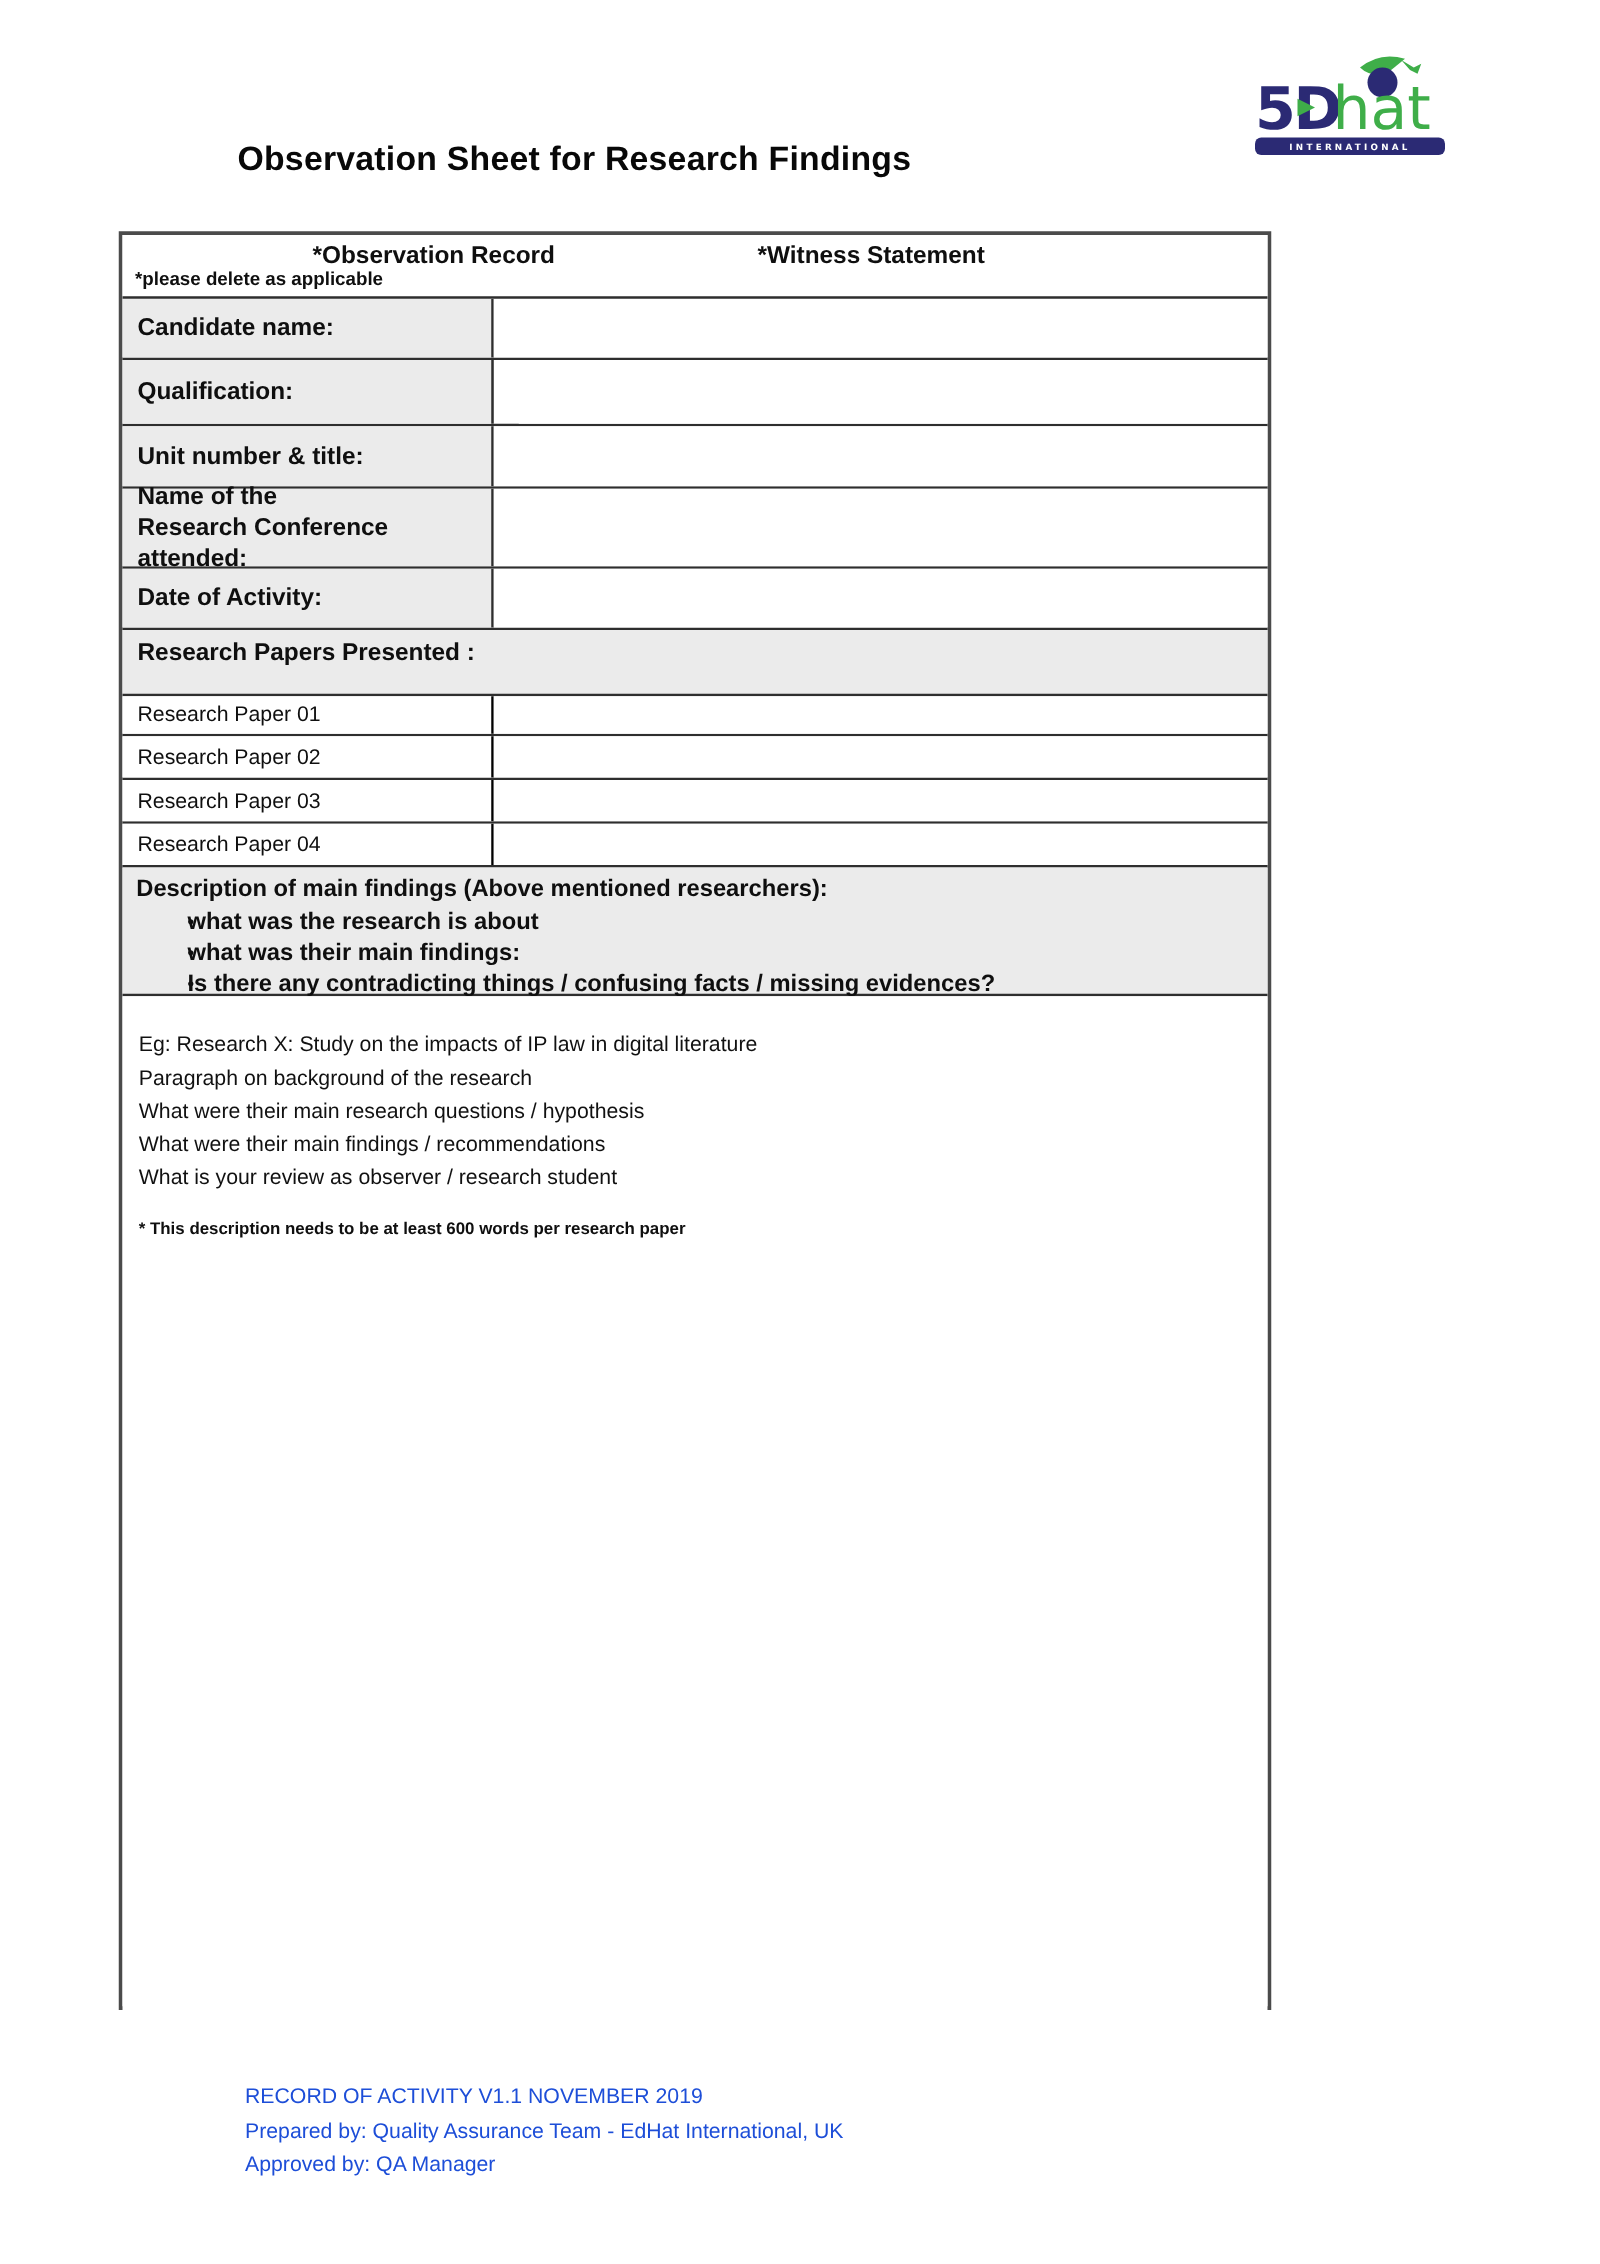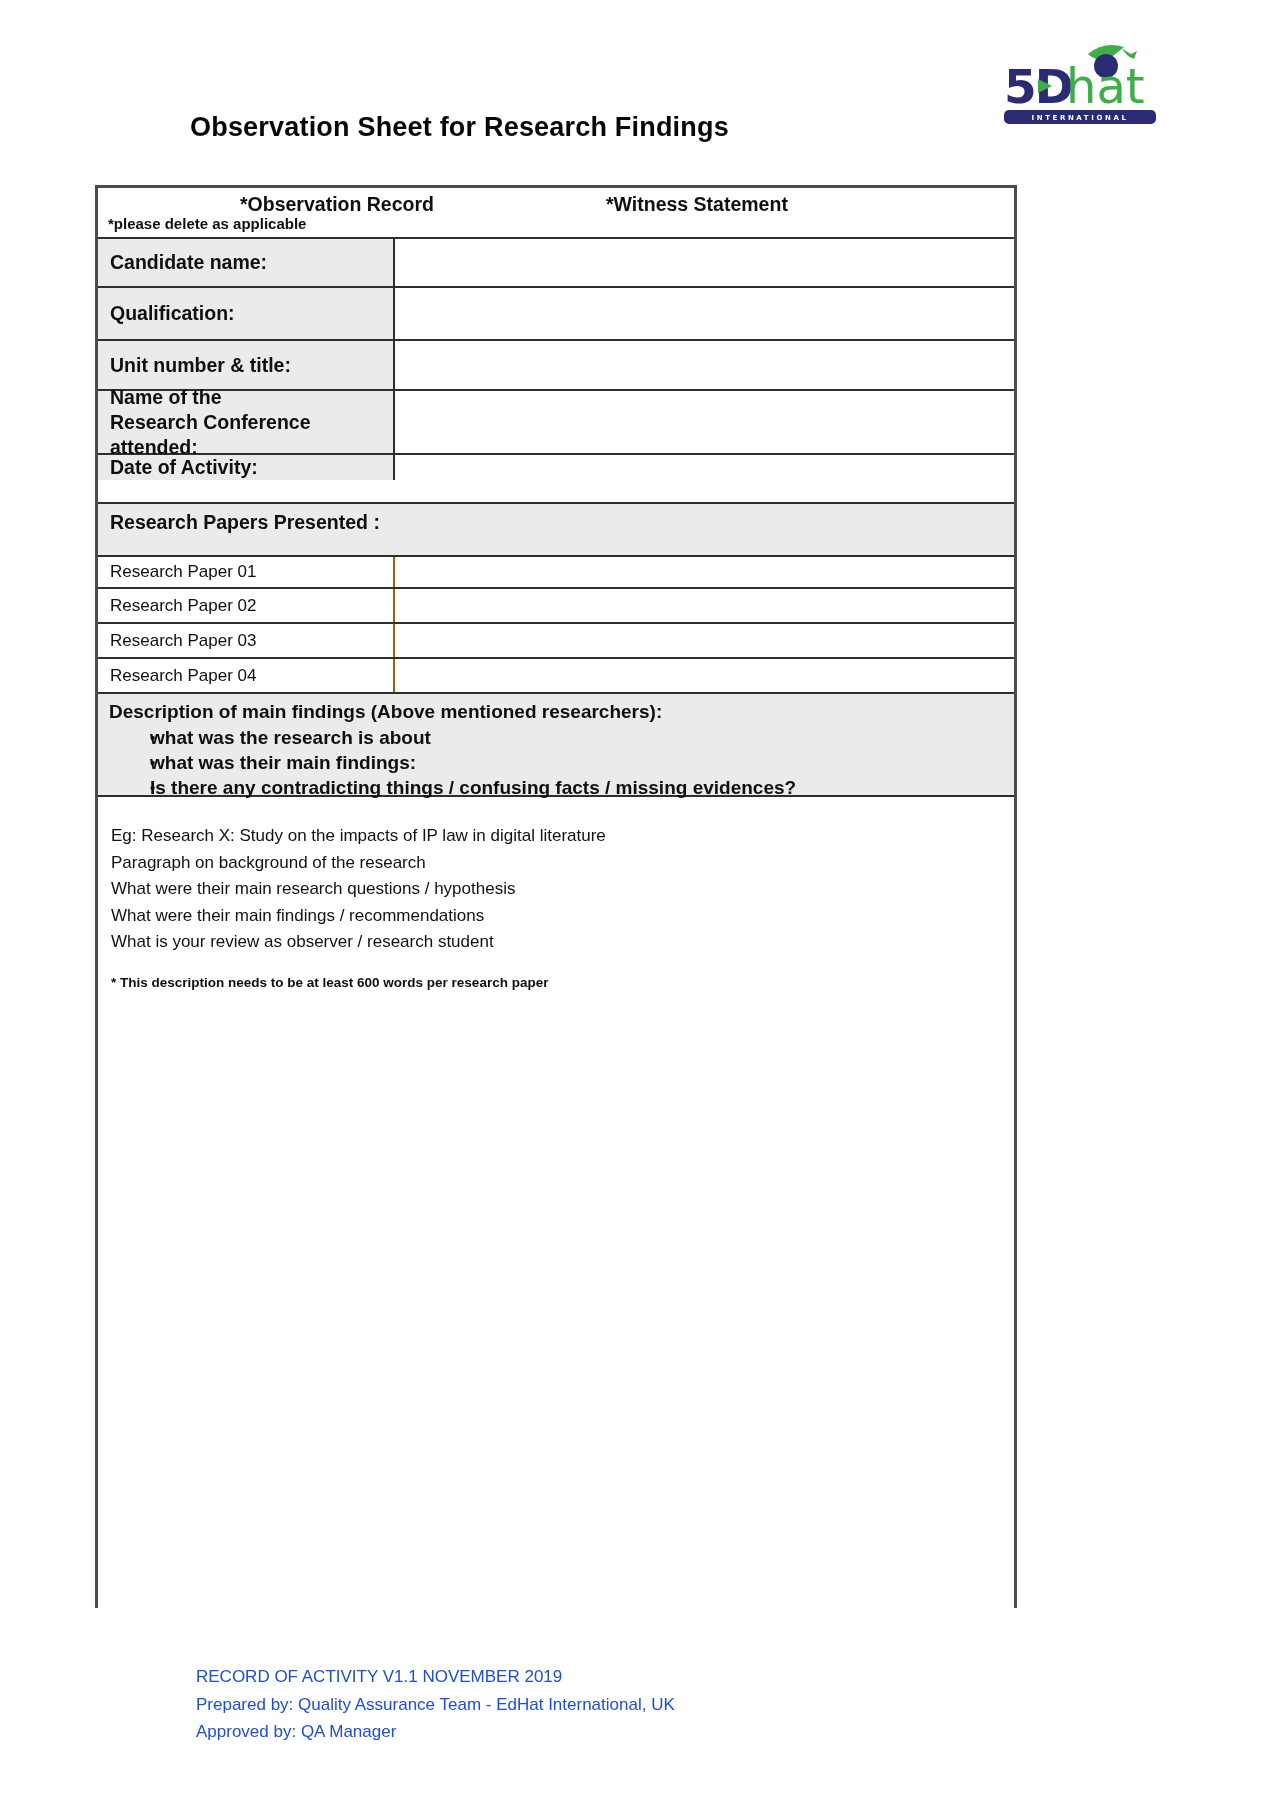--- a/index.html
+++ b/index.html
@@ -17,36 +17,36 @@
   .row { display:flex; width:100%; border-bottom:2px solid #2e2e2e; }
   .row.last { border-bottom:none; }
 
   .label-cell { width:297px; border-right:2px solid #2e2e2e; background:#ebebeb;
                 padding-left:12px; display:flex; flex-direction:column; justify-content:center;
                 font-weight:bold; font-size:19.5px; line-height:25px; }
   .value-cell { flex:1; background:#fff; }
 
   
   .hdr-row { position:relative; height:51px; background:#fff; }
-  .hdr-obs { position:absolute; left:142px; top:5px; font-size:19.5px; font-weight:bold; }
+  .hdr-obs { position:absolute; left:152px; top:5px; font-size:19.5px; font-weight:bold; }
   .hdr-wit { position:absolute; left:508px; top:5px; font-size:19.5px; font-weight:bold; }
   .hdr-note { position:absolute; left:10px; top:27px; font-size:15px; font-weight:bold; }
 
   .h-candidate { height:49px; }
   .h-qualification { height:53px;gap:20px; }
   .h-unit { height:50px; }
   .h-conference { height:64px; }
-  .h-date { height:49px;flex-direction:column; }
+  .h-date { height:49px; }
 
   .section-row { background:#ebebeb; }
   .papers-heading { height:53px; padding:7px 0 0 12px; font-size:19.5px; font-weight:bold; }
 
   .paper-row { height:35px; }
   .paper-row.first { height:32px; }
-  .paper-label { width:297px; border-right:2px solid #a16207; background:#fff;
+  .paper-label { width:297px; border-right:2px solid #000000; background:#fff;
                  padding-left:12px; display:flex; align-items:center;
                  font-size:17px; font-weight:normal; }
 
   .desc-row { height:103px; display:block; padding-top:5px; }
   .desc-heading { padding-left:11px; font-size:19px; font-weight:bold; line-height:26px; }
   .bullet-line { display:flex; font-size:19px; font-weight:bold; line-height:25px; }
   .bullet-dot { width:30px; padding-left:52px; font-size:15px; }
 
   .big-cell { height:940px; display:block; background:#fff; padding:26px 20px 0 13px; }
   .eg-line { font-size:17px; line-height:26.5px; color:#111; }

